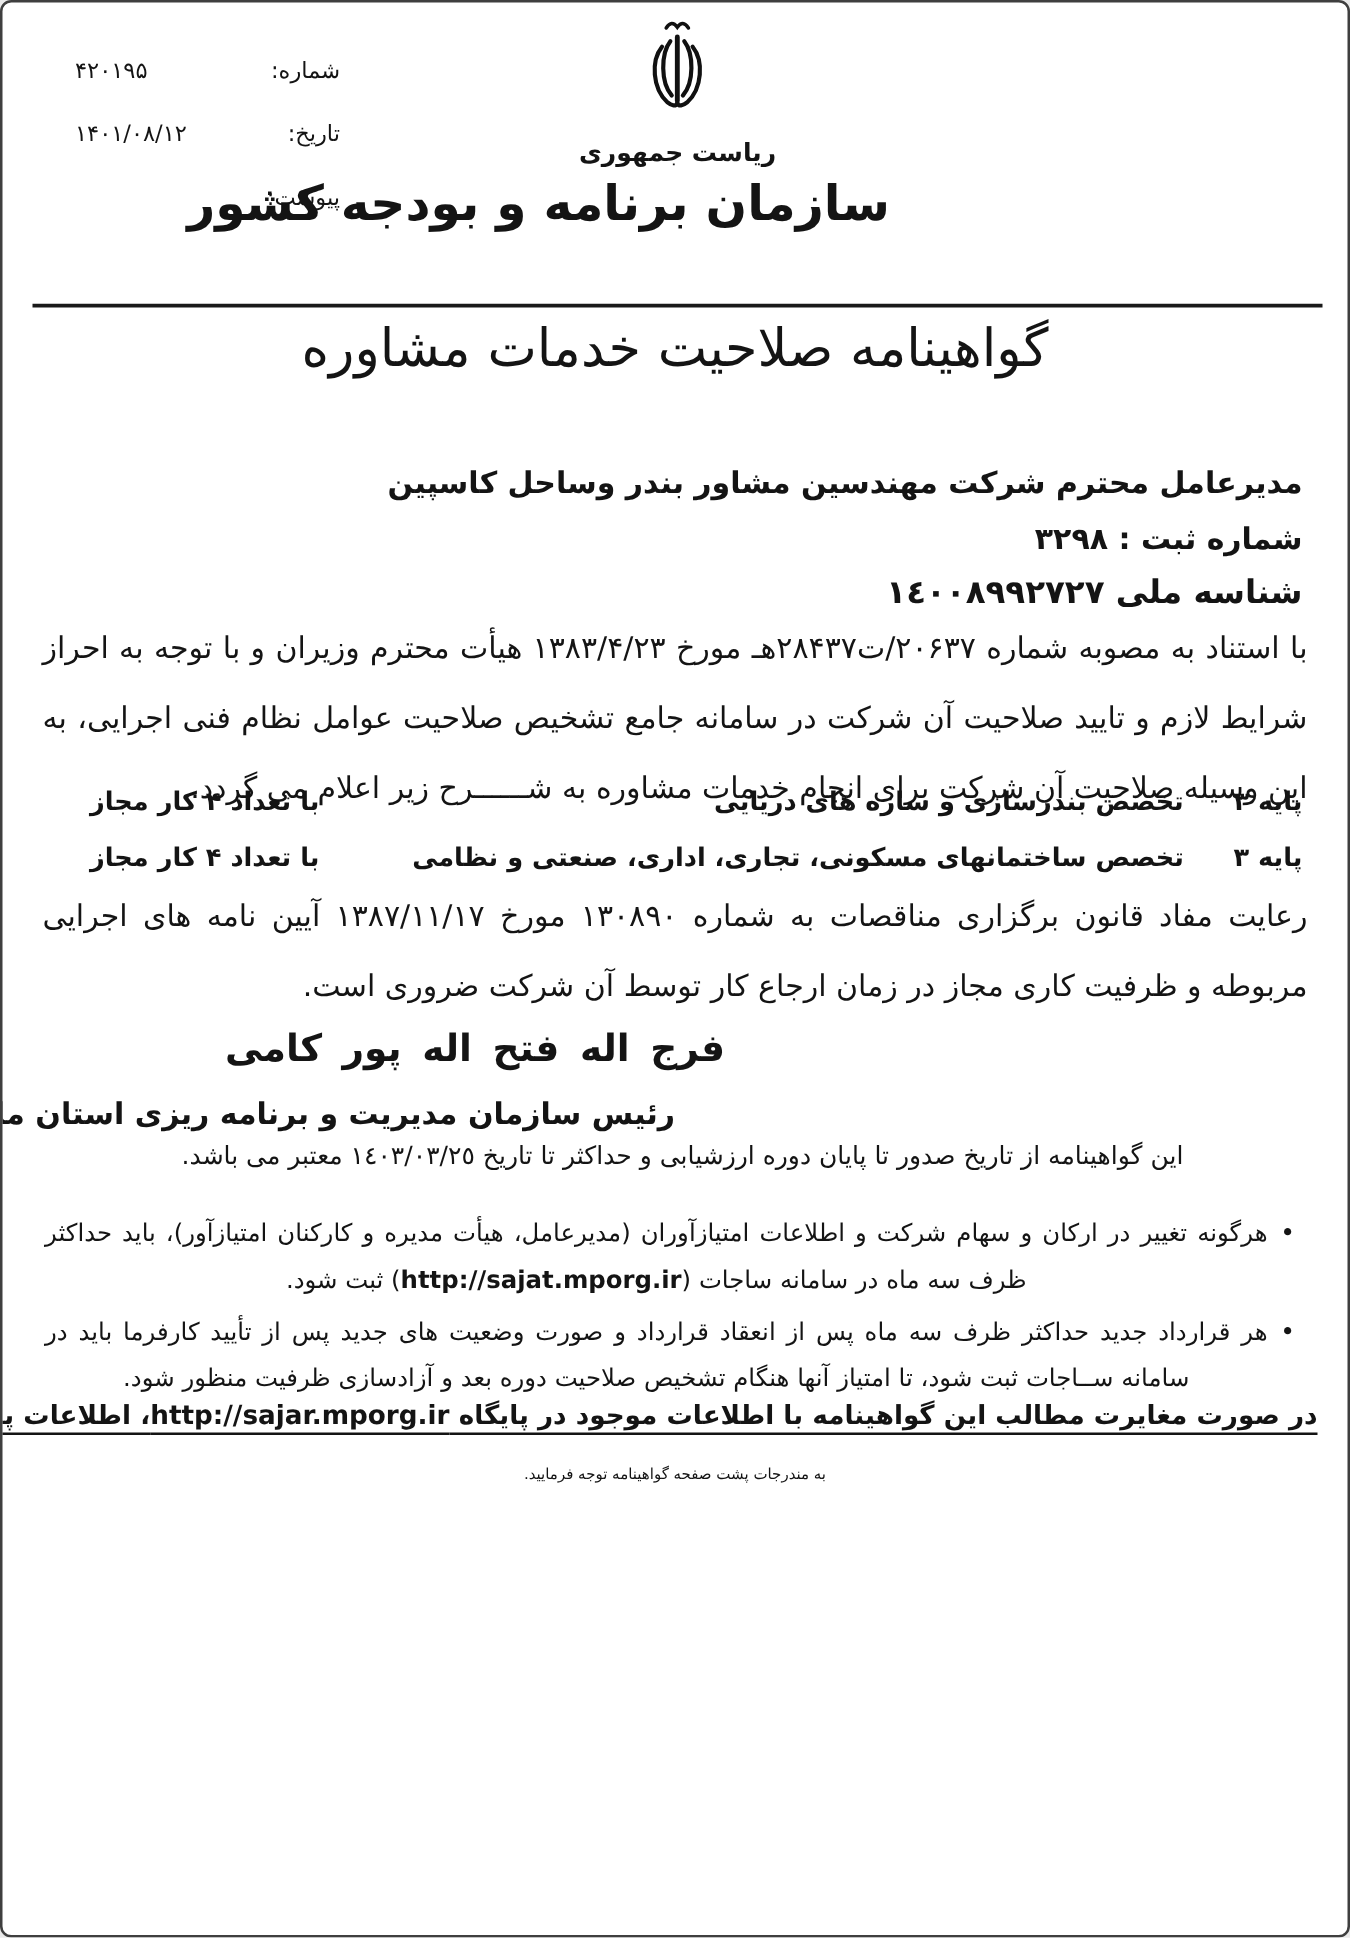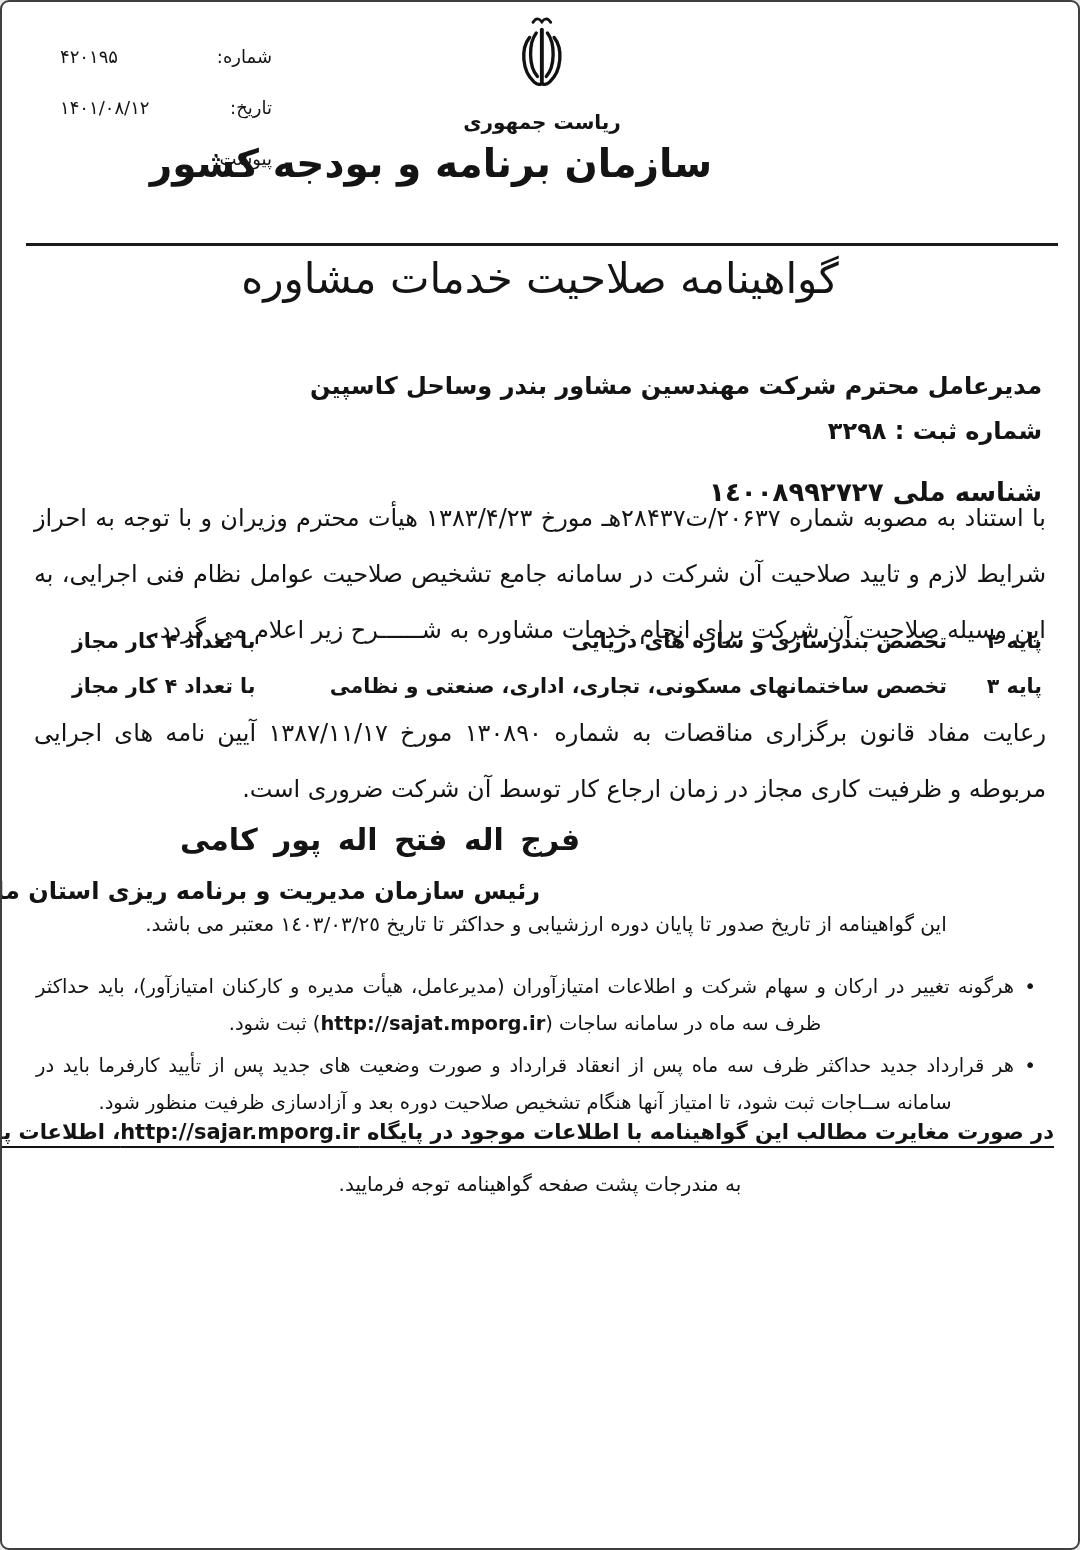--- a/index.html
+++ b/index.html
@@ -22,21 +22,21 @@
   
   .org{position:absolute;top:12px;left:370px;width:340px;text-align:center;}
   .emblem{height:78px;display:block;margin:0 auto;}
   .org-line1{font-size:20px;font-weight:700;margin-top:18px;direction:rtl;}
   .org-line2{font-size:39px;font-weight:700;margin-top:7px;direction:rtl;white-space:nowrap;}
   .separator{position:absolute;top:241px;left:24px;width:1032px;border-top:3px solid #1a1a1a;}
   .doc-title{position:absolute;top:252px;left:0;width:100%;text-align:center;font-size:42px;font-weight:400;margin:0;direction:rtl;}
   
   .recipient{position:absolute;top:370px;right:36px;left:36px;direction:rtl;text-align:right;font-weight:700;}
   .recipient-line1{font-size:24px;margin-bottom:17px;}
-  .recipient-reg{font-size:24px;margin-bottom:32px;}
+  .recipient-reg{font-size:24px;margin-bottom:14px;}
   .recipient-nid{font-size:26px;}
   
   .par{direction:rtl;text-align:justify;font-size:24px;line-height:56px;margin:0;}
   .body-par1{position:absolute;top:488px;left:32px;right:32px;}
   .tender{position:absolute;top:703px;left:32px;right:32px;}
   
   .quals{position:absolute;top:616px;left:70px;right:36px;direction:rtl;font-weight:700;font-size:20.5px;}
   .qual-row{display:flex;align-items:center;height:45px;}
   .qual-grade{flex:none;width:95px;}
   .qual-spec{flex:1;text-align:right;}
@@ -50,21 +50,21 @@
   .notes{position:absolute;top:966px;left:34px;right:34px;direction:rtl;}
   .note-item{position:relative;padding-right:30px;font-size:19.5px;line-height:37px;text-align:justify;text-align-last:center;margin-bottom:5px;}
   .note-bullet{position:absolute;right:8px;top:0;font-size:20px;}
   .url{font-weight:700;unicode-bidi:isolate;}
   .disclaimer{
     position:absolute;top:1118px;left:28px;width:1024px;
     direction:rtl;text-align:center;font-weight:700;font-size:21px;
     white-space:nowrap;margin:0;
     text-decoration:underline;text-underline-offset:7px;text-decoration-thickness:2px;
   }
-  .footer-note{position:absolute;top:1170px;left:0;width:100%;direction:rtl;text-align:center;font-size:20px;margin:0;}
+  .footer-note{position:absolute;top:1170px;left:0;width:100%;direction:rtl;text-align:center;font-size:12px;margin:0;}
 </style>
 </head>
 <body>
 
 <div class="page">
 
   <div class="meta">
     <div class="meta-row">
       <span class="meta-label">شماره:</span>
       <span class="meta-value">۴۲۰۱۹۵</span>

